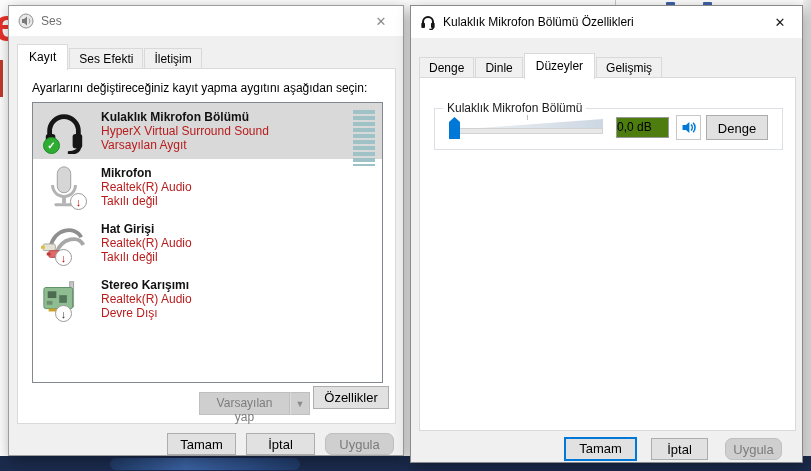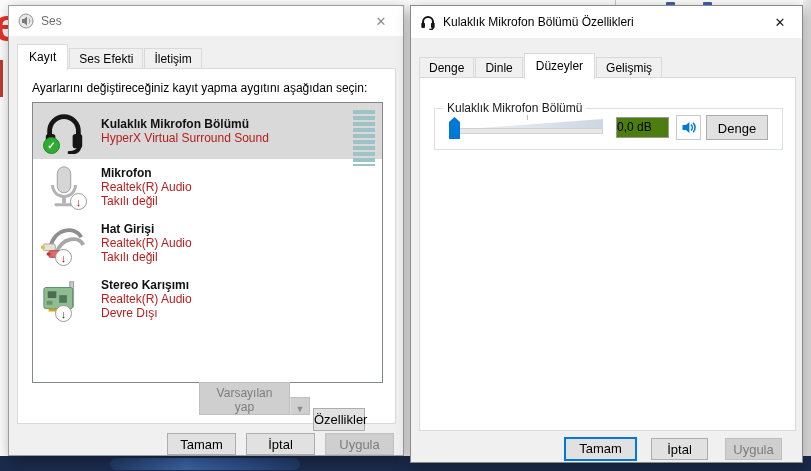--- a/index.html
+++ b/index.html
@@ -40,21 +40,21 @@
   .badge-check { left:2px; bottom:0; background:#2fad33; color:#fff; border:1px solid #1d8a22; font-size:10px; }
   .badge-circ { background:#fff; border:1px solid #9a9a9a; }
   .dev-text { margin-left:14px; line-height:14px; }
   .dev-name { font-weight:700; color:#111; }
   .dev-sub { color:#b91c1c; }
   .meter { position:absolute; right:7px; top:7px; width:22px; height:56px;
     background:repeating-linear-gradient(to bottom,#9fc2c7 0px,#9fc2c7 4px,rgba(0,0,0,0) 4px,rgba(0,0,0,0) 6px); }
 
   
   .btn { position:absolute; background:#e1e1e1; border:1px solid #adadad; text-align:center; font-size:13px; padding-top:3px; cursor:default; }
-  .btn.disabled { background:#cfcfcf; border-color:#bfbfbf; color:#7c7c7c; }
+  .btn.disabled { background:#cfcfcf; border-color:#bfbfbf; color:#7c7c7c;border-radius:7px; }
   .btn.focused { border:2px solid #0078d7; padding-top:2px; }
   .splitbtn { position:absolute; display:flex; }
   .splitbtn .main { background:#cfcfcf; border:1px solid #bfbfbf; color:#7c7c7c; padding:3px 8px 0 8px; width:91px; text-align:center; }
   .splitbtn .arrow { background:#cfcfcf; border:1px solid #bfbfbf; border-left:1px solid #dedede; width:20px; text-align:center; color:#8b8b8b; font-size:9px; padding-top:6px; }
 
   
   .groupbox { position:absolute; border:1px solid #dcdfe4; }
   .groupbox > .glabel { position:absolute; top:-8px; left:8px; background:#ffffff; padding:0 4px; color:#1a1a1a; }
 
   
@@ -112,20 +112,21 @@
               <path d="M9 32 v-8 a15 15 0 0 1 30 0 v8" stroke="#161616" stroke-width="5" fill="none"></path>
               <rect x="5" y="27" width="10" height="15" rx="3" fill="#161616"></rect>
               <rect x="33" y="27" width="10" height="15" rx="3" fill="#161616"></rect>
               <path d="M40 40 q0 7 -12 7" stroke="#161616" stroke-width="4" fill="none"></path>
             </svg>
             <div class="dev-badge badge-check">✓</div>
           </div>
           <div class="dev-text">
             <div class="dev-name">Kulaklık Mikrofon Bölümü</div>
             <div class="dev-sub">HyperX Virtual Surround Sound</div>
+            <div class="dev-sub">Varsayılan Aygıt</div>
           </div>
           <div class="meter"></div>
         </div>
 
         <div class="devrow">
           <div class="dev-icon">
             <svg width="46" height="46" viewBox="0 0 48 48">
               <rect x="17" y="3" width="14" height="27" rx="7" fill="#d6d6d6" stroke="#9e9e9e"></rect>
               <path d="M12 22 a12 12 0 0 0 24 0" fill="none" stroke="#b3b3b3" stroke-width="3"></path>
               <rect x="22" y="34" width="4" height="7" fill="#b3b3b3"></rect>
@@ -173,25 +174,25 @@
           </div>
           <div class="dev-text">
             <div class="dev-name">Stereo Karışımı</div>
             <div class="dev-sub">Realtek(R) Audio</div>
             <div class="dev-sub">Devre Dışı</div>
           </div>
         </div>
       </div>
     </div>
 
-    <div class="splitbtn" style="left:190px; top:386px; height:23px;align-items:flex-end;">
+    <div class="splitbtn" style="left:190px; top:386px; height:23px;">
       <div class="main">Varsayılan yap</div>
       <div class="arrow">▼</div>
     </div>
-    <div class="btn" style="left:304px; top:402px; width:52px; height:23px;">Özellikler</div>
+    <div class="btn" style="left:304px; top:380px; width:76px; height:23px;">Özellikler</div>
 
     <div class="btn" style="left:158px; top:427px; width:69px; height:22px;">Tamam</div>
     <div class="btn" style="left:237px; top:427px; width:69px; height:22px;">İptal</div>
     <div class="btn disabled" style="left:316px; top:427px; width:69px; height:22px;">Uygula</div>
   </div>
 
   <div class="dialog" style="left:410px; top:5px; width:393px; height:458px; border-color:#8a8a8a;">
 
     <div class="titlebar" style="height:32px;">
       <svg width="16" height="16" viewBox="0 0 48 48">

